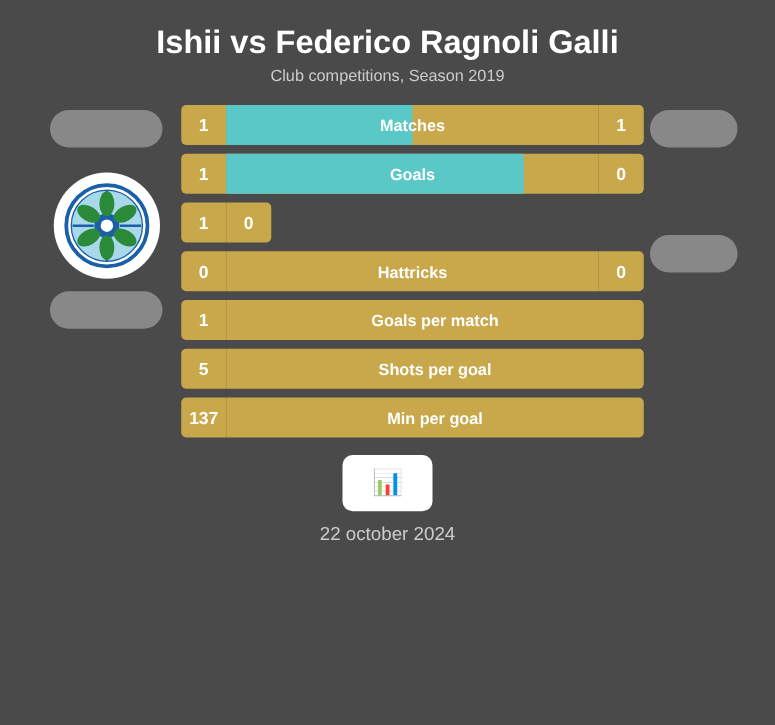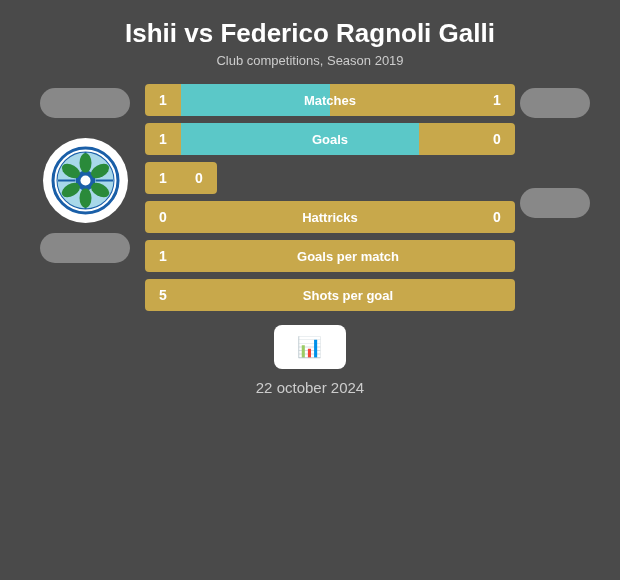--- a/index.html
+++ b/index.html
@@ -264,20 +264,26 @@
         </div>
       </div>
 
       <div class="stat-row stat-row-full">
         <div class="stat-left-num">5</div>
         <div class="stat-bar-container" style="border-radius: 0 4px 4px 0;">
           <span class="stat-label">Shots per goal</span>
         </div>
       </div>
 
+      <div class="stat-row stat-row-full">
+        <div class="stat-left-num">137</div>
+        <div class="stat-bar-container" style="border-radius: 0 4px 4px 0;">
+          <span class="stat-label">Min per goal</span>
+        </div>
+      </div>
     </div>
 
     <div class="right-col">
       <div class="oval-right"></div>
       <div class="oval-right" style="margin-top: 60px;"></div>
     </div>
   </div>
 
   <div class="fctables-banner">
     <span class="fctables-icon">📊</span>

